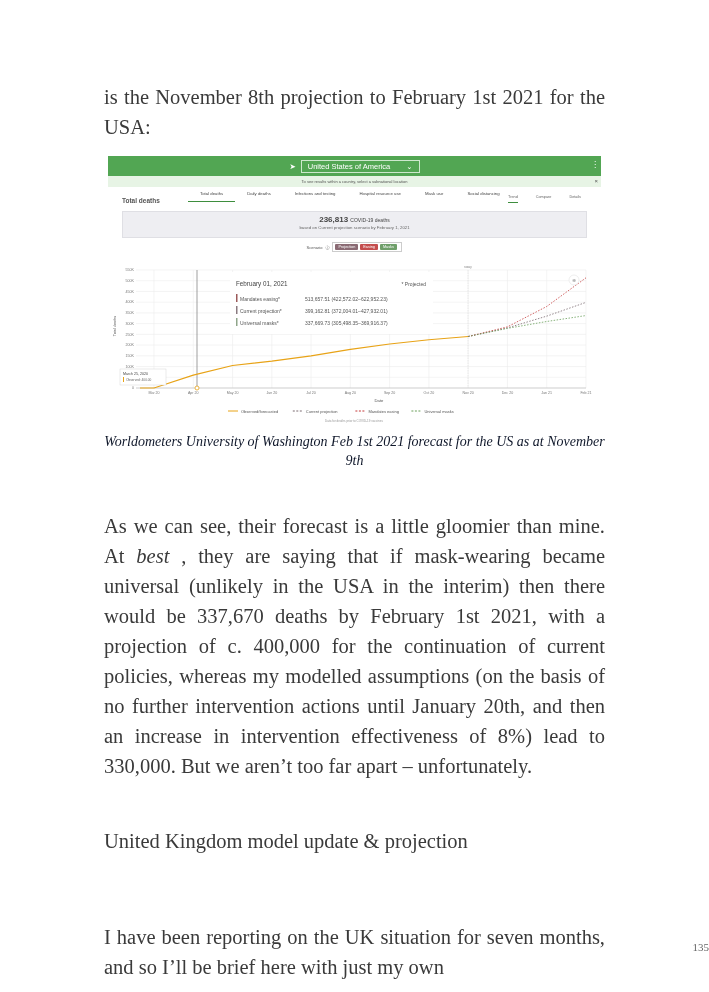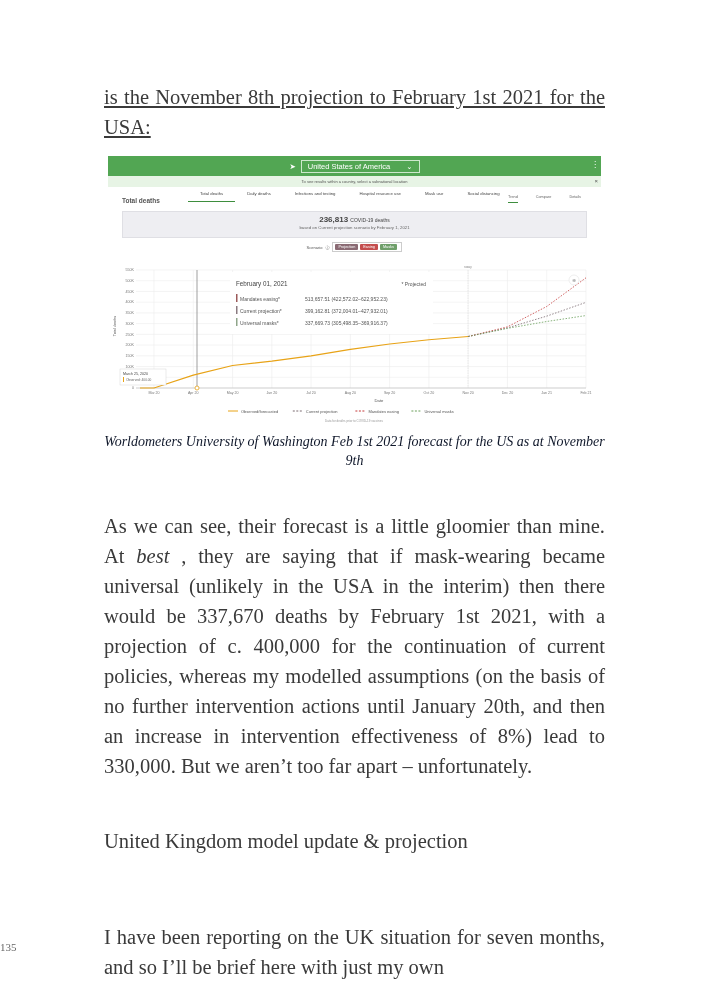--- a/index.html
+++ b/index.html
@@ -1,20 +1,20 @@
 <!DOCTYPE html>
 <html><head>
 <meta charset="utf-8">
 <style>
   html, body { margin:0; padding:0; background:#fff; }
   body { width:709px; height:992px; position:relative; overflow:hidden;
          font-family:"Liberation Serif", "DejaVu Serif", serif; color:#3a3a3a; }
   .p { position:absolute; left:104px; width:501px; font-size:20.5px; line-height:30px;
        text-align:justify; text-align-last:auto; margin:0; }
-  .intro { top:82px;text-decoration:underline; }
+  .intro { top:82px; }
   .figure { position:absolute; left:108px; top:156px; width:493px; height:270px; background:#fff;
             font-family:"Liberation Sans", "DejaVu Sans", sans-serif; overflow:hidden; }
   .topbar { height:20px; background:#52a653; display:flex; align-items:center; justify-content:center; position:relative; }
   .loc { display:flex; align-items:center; gap:5px; color:#fff; font-size:7.5px; }
   .locbox { border:1px solid #cde8cd; padding:1px 6px; display:flex; gap:16px; align-items:center; }
   .kebab { position:absolute; right:2px; top:4px; color:#fff; font-size:8px; }
   .notice { height:11px; background:#e7f4e5; font-size:4px; color:#555; text-align:center; line-height:11px; position:relative; }
   .notice .x { position:absolute; right:3px; top:0; font-size:6px; }
   .tabs { display:flex; gap:0; padding-left:80px; height:14px; font-size:4.3px; color:#444; align-items:center; position:relative; }
   .tab { padding:0 12px; height:14px; line-height:14px; }
@@ -30,21 +30,21 @@
   .scen { display:flex; justify-content:center; gap:3px; margin-top:4px; font-size:4px; color:#555; align-items:center; }
   .chip { color:#fff; padding:1px 3px; font-size:3.8px; border-radius:1px; }
   .chip.proj { background:#8a6a73; } .chip.ease { background:#c44d4d; } .chip.mask { background:#6f9f6a; }
   .scenbox { border:1px solid #ccc; padding:1px 2px; display:flex; gap:2px; align-items:center; width:64px; }
   .chart { position:absolute; left:0; top:110px; width:493px; height:160px; }
   .caption { position:absolute; left:104px; width:501px; top:432px; text-align:center;
              font-style:italic; font-size:14px; line-height:19px; color:#0f172a; }
   .body1 { top:511px; }
   .heading { position:absolute; left:104px; top:826px; font-size:20.5px; line-height:30px; }
   .body2 { top:922px; }
-  .pagenum { position:absolute; left:0; width:709px; top:941px; text-align:left; font-size:11px; color:#666; }
+  .pagenum { position:absolute; left:0; width:709px; top:941px; text-align:right; font-size:11px; color:#666; }
   em { }
 </style>
 </head>
 <body>
 
 <p class="p intro">is the November 8th projection to February 1st 2021 for the USA:</p>
 
 <div class="figure">
   <div class="topbar">
     <div class="loc">

